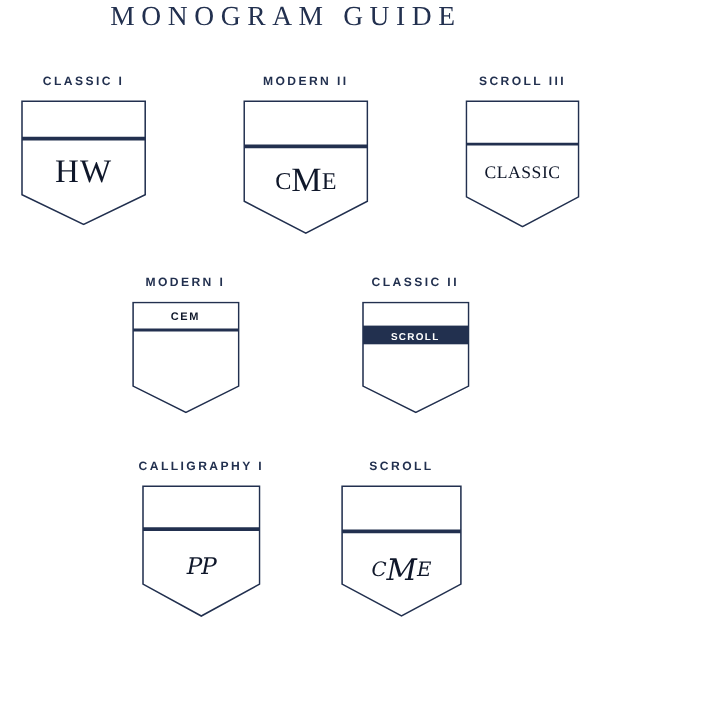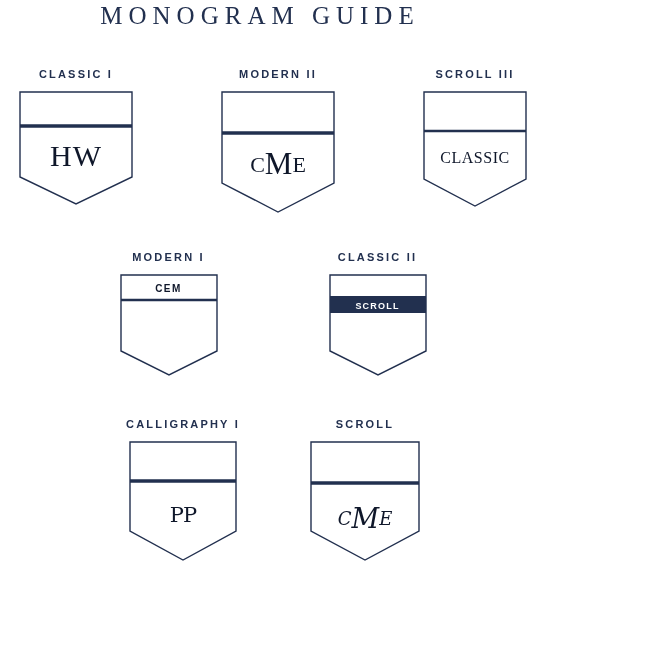--- a/index.html
+++ b/index.html
@@ -103,20 +103,21 @@
     font-size: 9px;
     font-weight: 700;
     letter-spacing: 1.2px;
     color: #ffffff;
     top: 27px;
   }
 
   
   .mono-calli-i {
     font-family: "DejaVu Serif", serif;
+    font-style: italic;
     font-size: 21px;
     letter-spacing: -1px;
     top: 62px;
   }
   .mono-calli-iii {
     font-family: "DejaVu Serif", serif;
     font-style: italic;
     font-size: 15px;
     letter-spacing: 0px;
     top: 65px;

